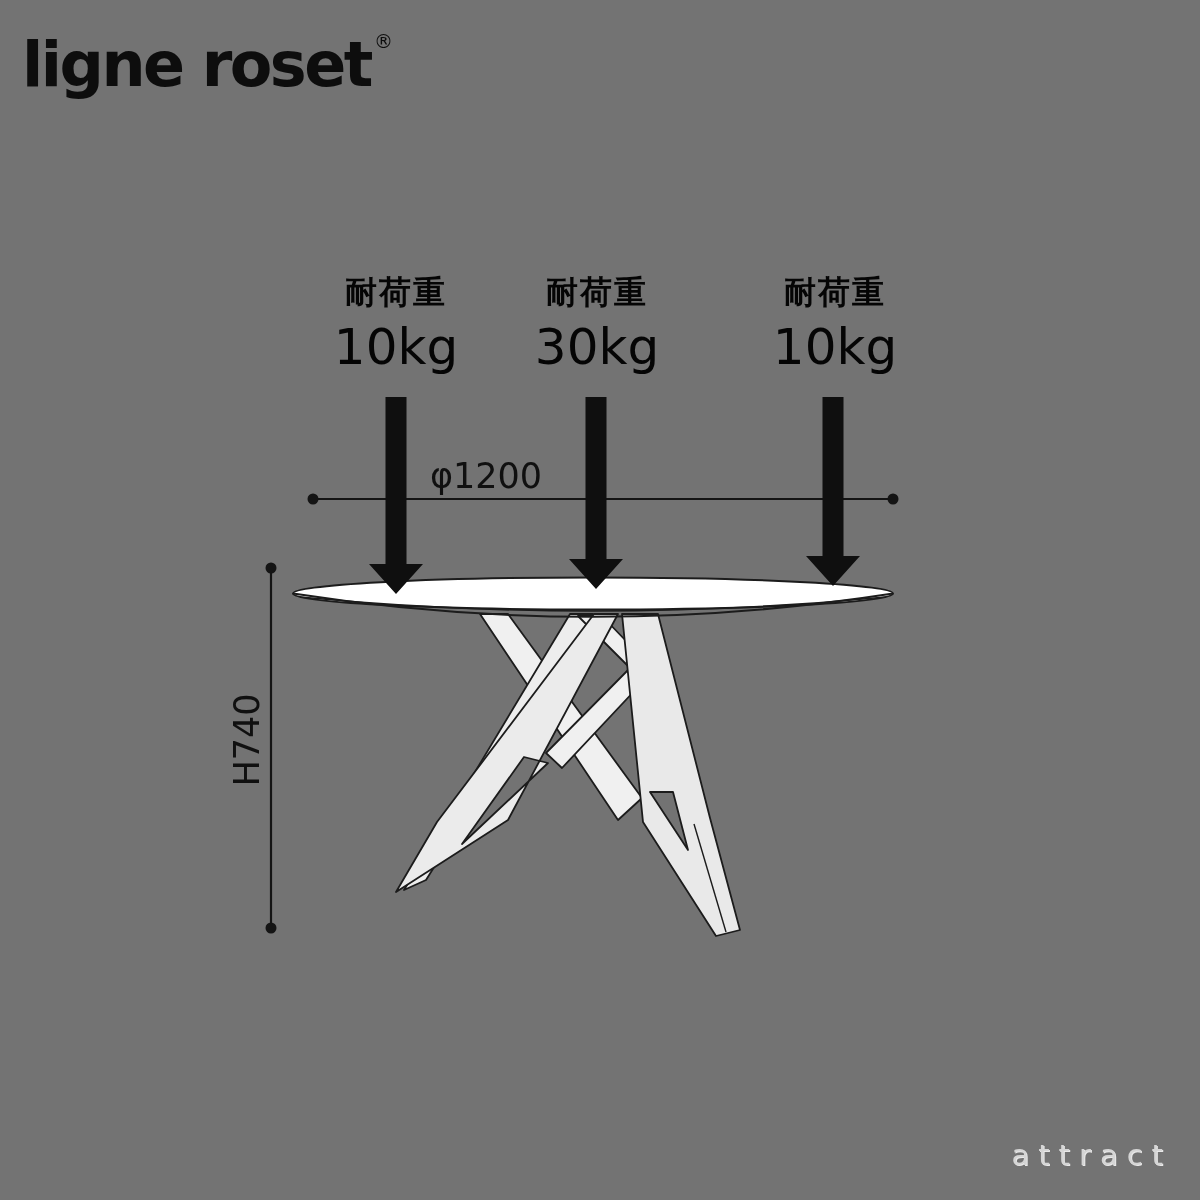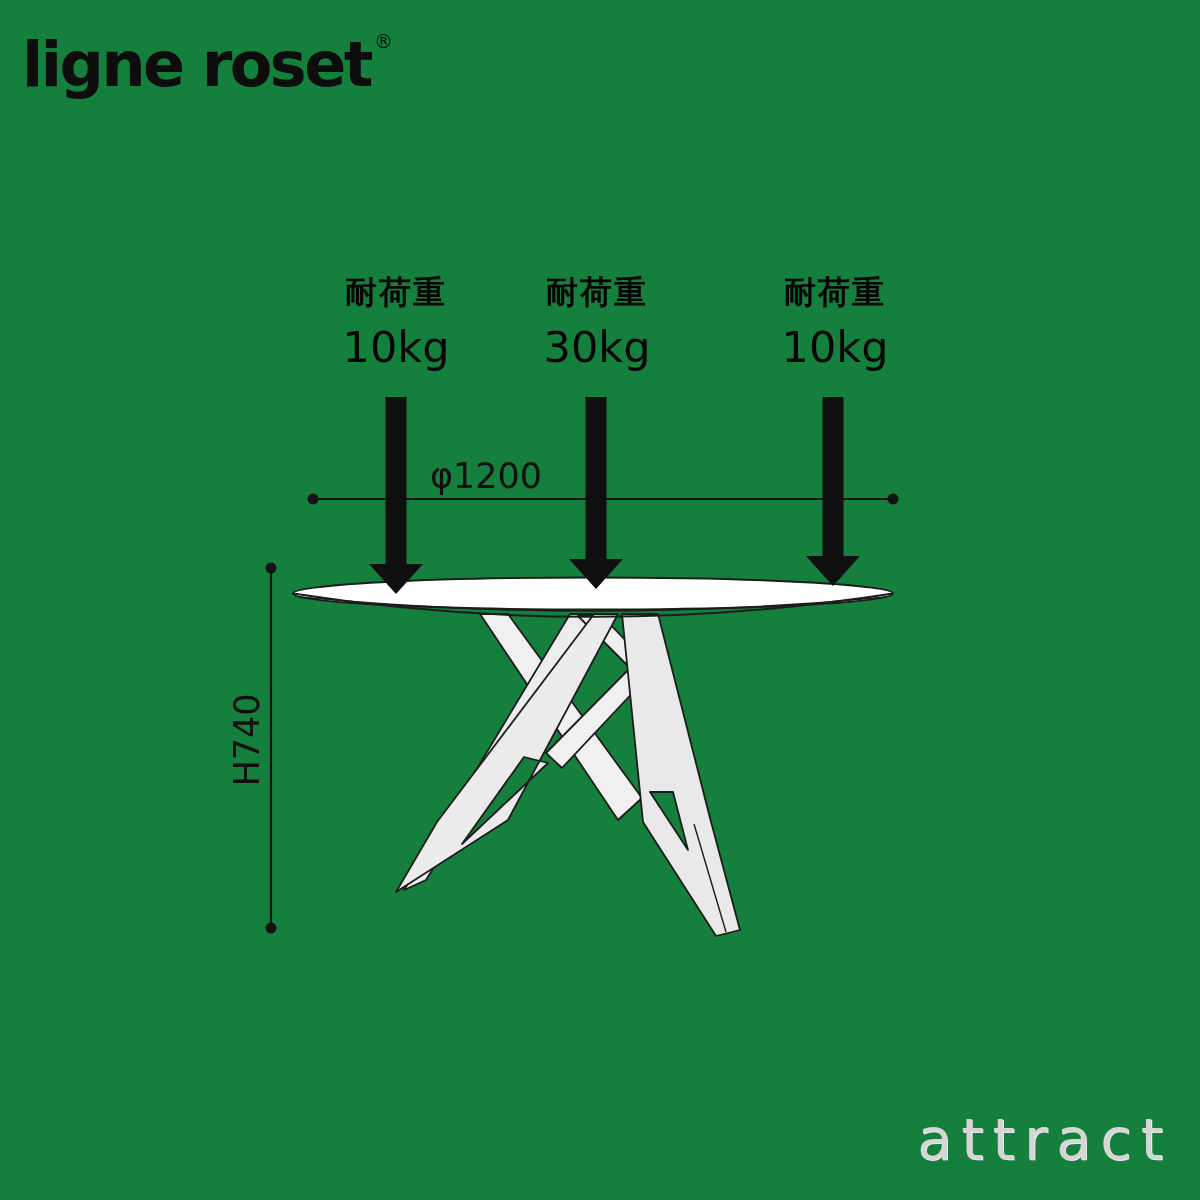--- a/index.html
+++ b/index.html
@@ -1,43 +1,43 @@
 <!DOCTYPE html>
 <html><head>
 <meta charset="utf-8">
 <style>
   html,body{margin:0;padding:0;background:#fff;}
   .stage{
-    position:relative;width:1200px;height:1200px;background:#15803d;overflow:hidden;
+    position:relative;width:1200px;height:1200px;background:#737373;overflow:hidden;
     font-family:"DejaVu Sans","Liberation Sans",sans-serif;color:#0a0a0a;
   }
   .logo{
     position:absolute;left:22px;top:28px;
     font-size:62px;font-weight:700;letter-spacing:-2.5px;color:#0d0d0d;
     white-space:nowrap;
   }
   .logo sup{font-size:19px;font-weight:400;vertical-align:38px;letter-spacing:0;margin-left:3px;}
   .diagram-svg{position:absolute;left:0;top:0;}
   .load-label{
     position:absolute;top:266px;width:260px;text-align:center;
     color:#050505;
   }
   .load-label .ttl{font-size:32px;line-height:52px;font-weight:600;letter-spacing:2px;}
-  .load-label .val{font-size:43px;line-height:58px;font-weight:500;}
+  .load-label .val{font-size:50px;line-height:58px;font-weight:500;}
   .lbl-1{left:266px;}
   .lbl-2{left:467px;}
   .lbl-3{left:705px;}
   .dim-label{
     position:absolute;font-size:35px;font-weight:400;color:#101010;white-space:nowrap;
   }
   .dim-phi{left:486px;top:476px;transform:translate(-50%,-50%);}
   .dim-h{left:247px;top:740px;transform:translate(-50%,-50%) rotate(-90deg);}
   .watermark{
     position:absolute;right:28px;bottom:28px;
-    font-size:57px;font-weight:500;letter-spacing:9px;color:#d5d5d5;
+    font-size:29px;font-weight:500;letter-spacing:9px;color:#d5d5d5;
     text-shadow:1px 1px 0 #e9e9e9;
   }
 </style>
 </head>
 <body>
 
 <div class="stage">
 
   <div class="logo"><span>ligne roset</span><sup>®</sup></div>
 

